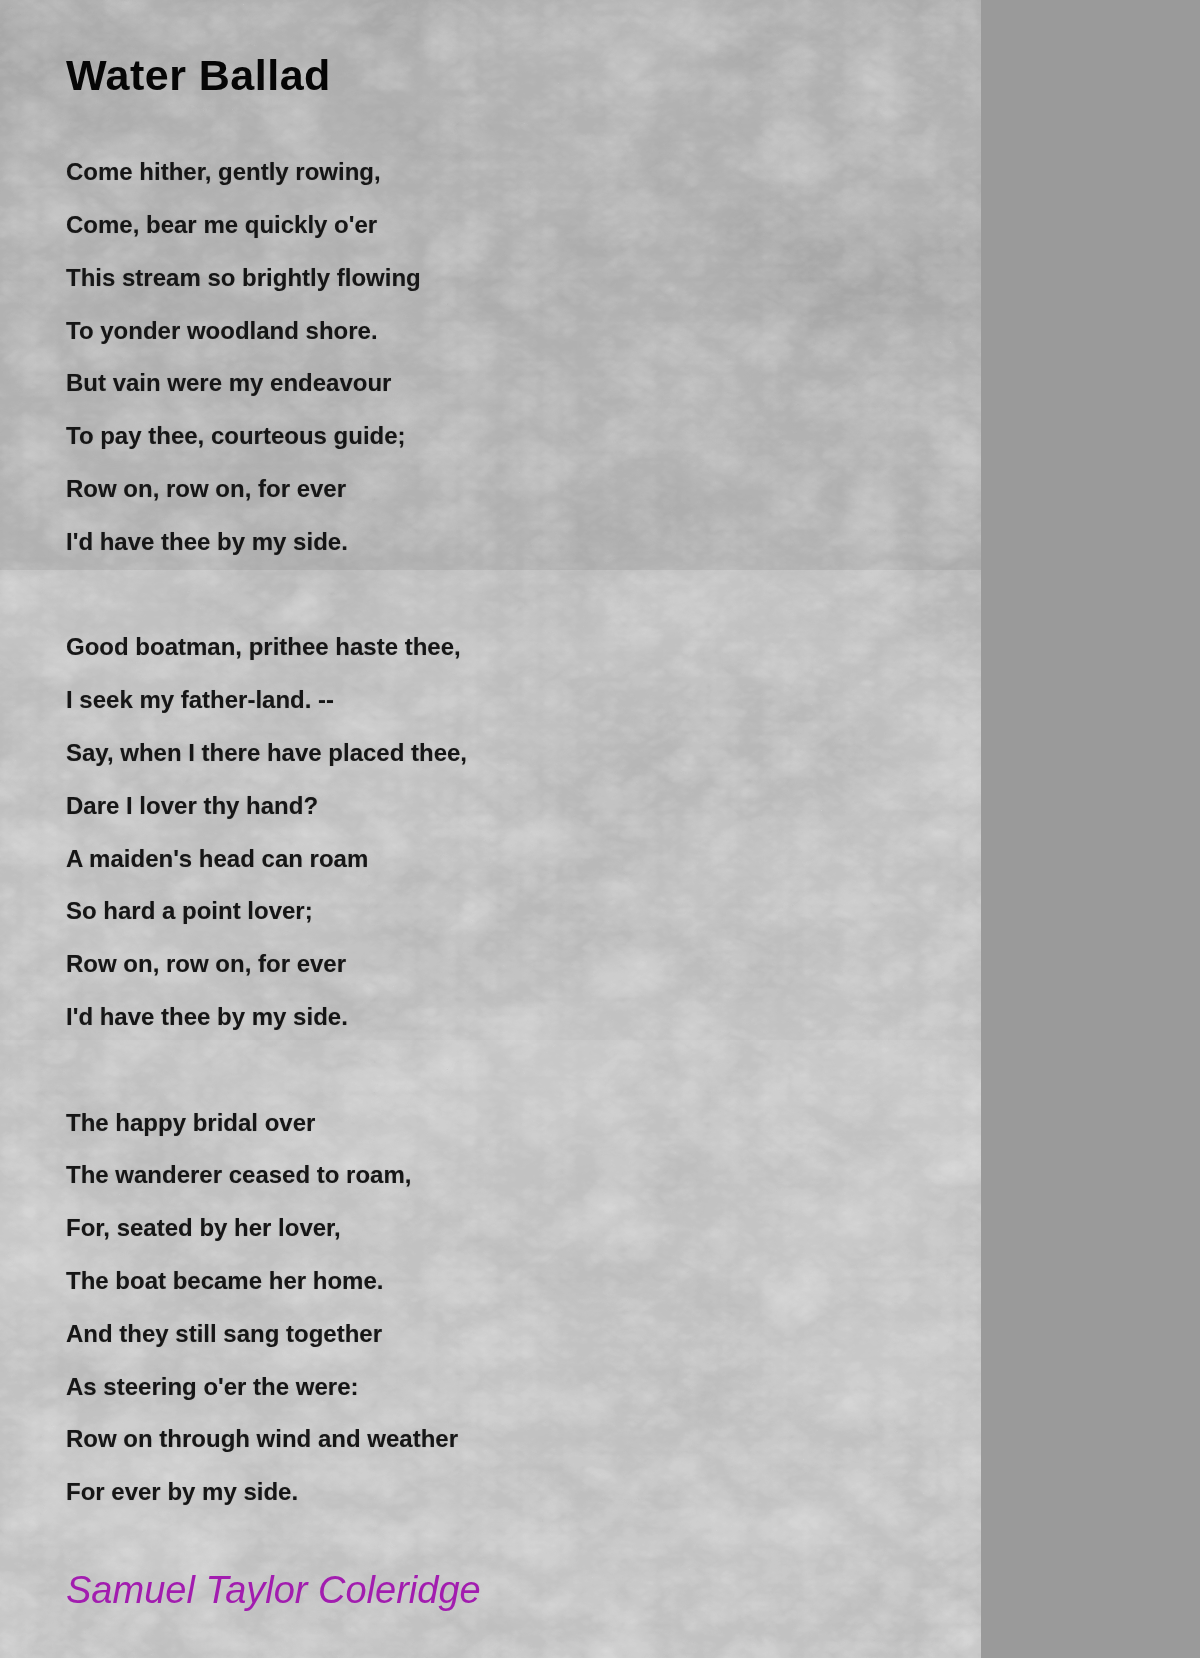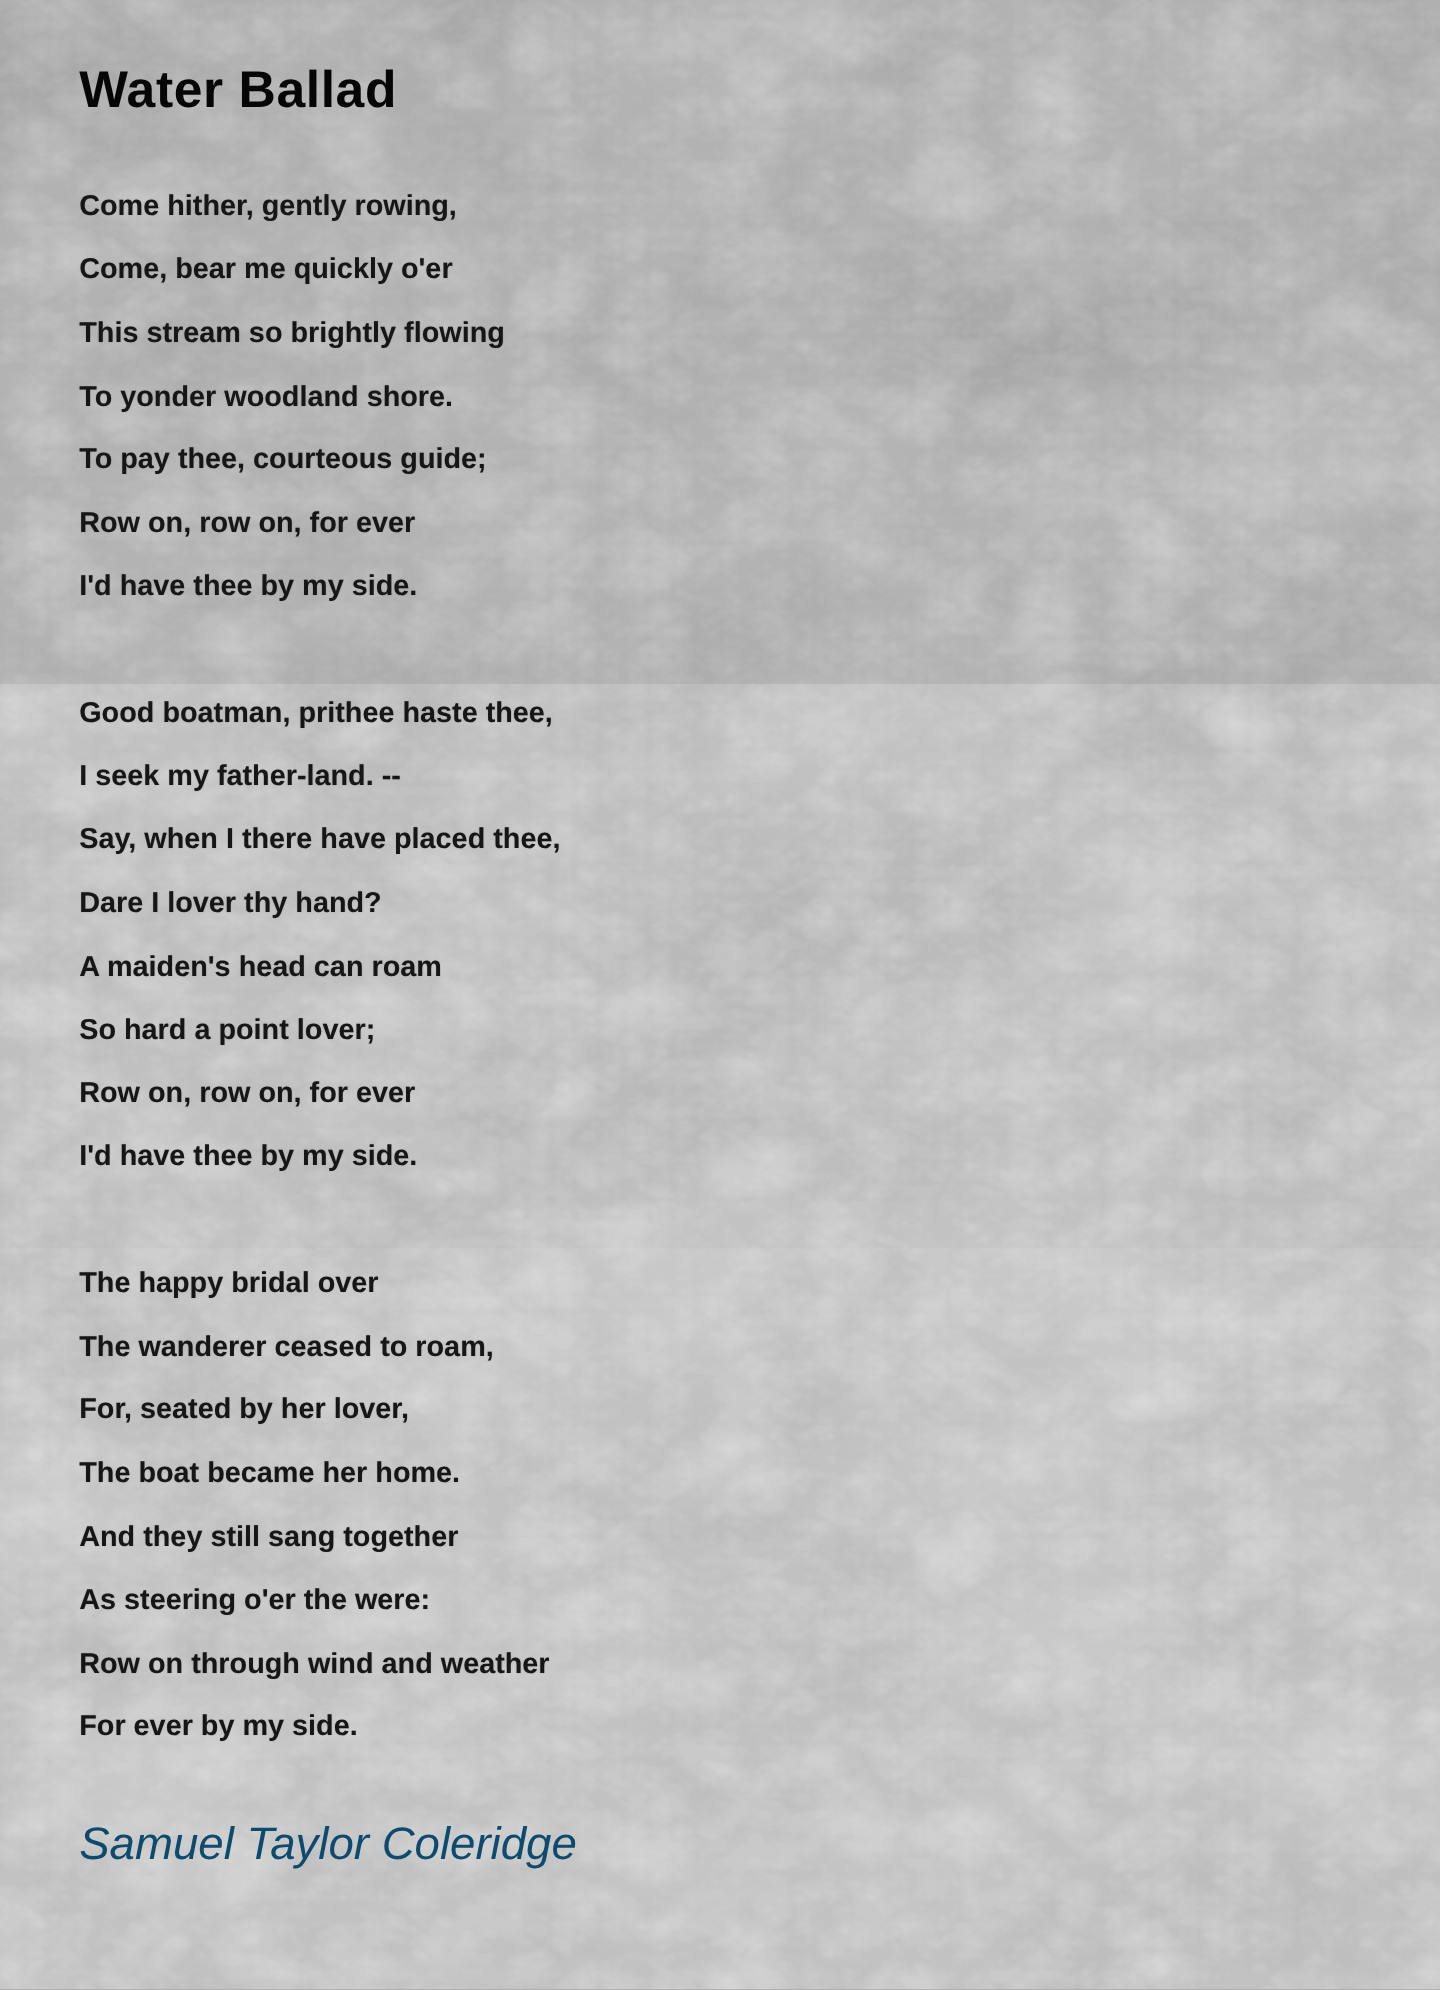--- a/index.html
+++ b/index.html
@@ -2,21 +2,21 @@
 <html><head>
 <meta charset="utf-8">
 <style>
   html, body {
     margin: 0;
     padding: 0;
     background: #9a9a9a;
   }
   .page {
     position: relative;
-    width: 1200px;
+    width: 981px;
     height: 1658px;
     overflow: hidden;
     background: #c6c6c6;
     font-family: "Liberation Sans", sans-serif;
   }
   .bg-texture {
     position: absolute;
     top: 0;
     left: 0;
     display: block;
@@ -47,21 +47,21 @@
     line-height: 52.8px;
     color: #161616;
     white-space: nowrap;
     text-shadow: 0 0 1px rgba(0,0,0,0.25);
   }
   .author-signature {
     margin-top: 50px;
     font-size: 38px;
     font-style: italic;
     font-weight: 400;
-    color: #0c4a6e;
+    color: #a21caf;
     white-space: nowrap;
   }
 </style>
 </head>
 <body>
 
 <div class="page">
 
   <svg class="bg-texture" width="1200" height="1658" viewBox="0 0 1200 1658" xmlns="http://www.w3.org/2000/svg" aria-hidden="true">
     <defs>
@@ -90,20 +90,21 @@
 
   <div class="content">
 
     <h1 class="poem-title">Water Ballad</h1>
 
     <div class="stanza first">
       <div class="poem-line">Come hither, gently rowing,</div>
       <div class="poem-line">Come, bear me quickly o'er</div>
       <div class="poem-line">This stream so brightly flowing</div>
       <div class="poem-line">To yonder woodland shore.</div>
+      <div class="poem-line">But vain were my endeavour</div>
       <div class="poem-line">To pay thee, courteous guide;</div>
       <div class="poem-line">Row on, row on, for ever</div>
       <div class="poem-line">I'd have thee by my side.</div>
     </div>
 
     <div class="stanza">
       <div class="poem-line">Good boatman, prithee haste thee,</div>
       <div class="poem-line">I seek my father-land. --</div>
       <div class="poem-line">Say, when I there have placed thee,</div>
       <div class="poem-line">Dare I lover thy hand?</div>

